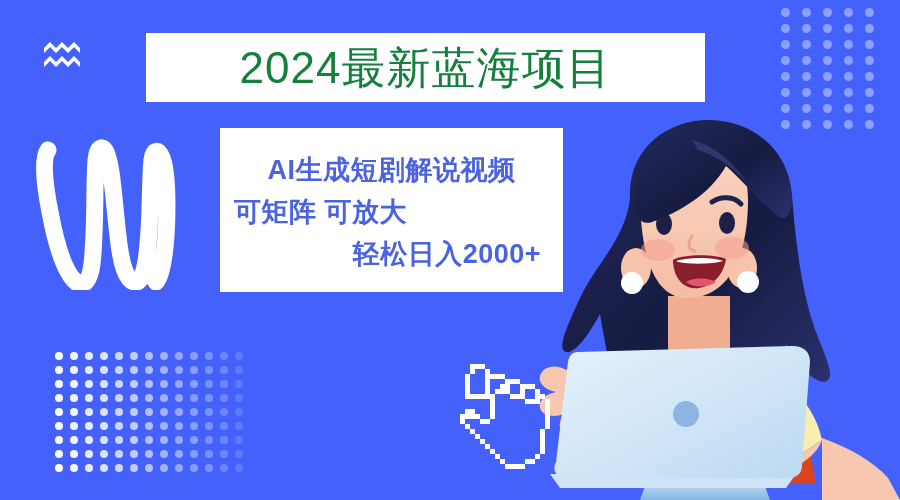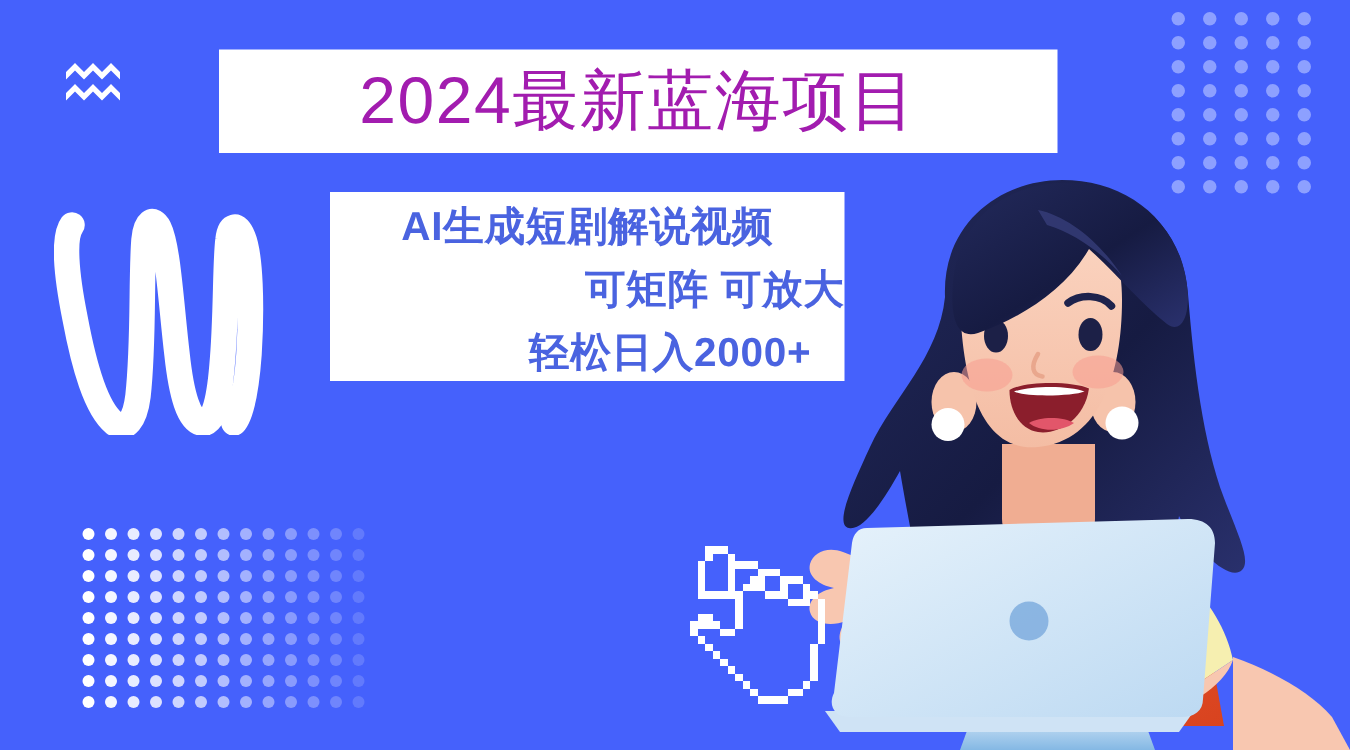--- a/index.html
+++ b/index.html
@@ -72,52 +72,52 @@
     left: 146px;
     top: 33px;
     width: 559px;
     height: 69px;
     background: #ffffff;
     display: flex;
     align-items: center;
     justify-content: center;
   }
   .title-text {
-    color: #a21caf;
+    color: #15803d;
     font-size: 44px;
     letter-spacing: 1px;
     line-height: 1;
     white-space: nowrap;
     font-weight: 400;
   }
 
   
   .subtitle-card {
     position: absolute;
     left: 220px;
     top: 128px;
     width: 343px;
-    height: 126px;
+    height: 164px;
     background: #ffffff;
     display: flex;
     flex-direction: column;
     justify-content: center;
     padding-top: 4px;
     box-sizing: border-box;
   }
   .sub-line {
     color: #4a63e0;
     font-size: 27px;
     font-weight: bold;
     line-height: 42px;
     white-space: nowrap;
     letter-spacing: 0.5px;
   }
   .sub-line.align-center { text-align: center; }
-  .sub-line.align-left   { text-align: right; }
+  .sub-line.align-left   { text-align: left; padding-left: 14px; }
   .sub-line.align-right  { text-align: right; padding-right: 12px; }
   .sub-line.align-right2 { text-align: right; padding-right: 22px; }
 
   
   .cursor-hand {
     position: absolute;
     left: 455px;
     top: 358px;
     width: 110px;
     height: 122px;

